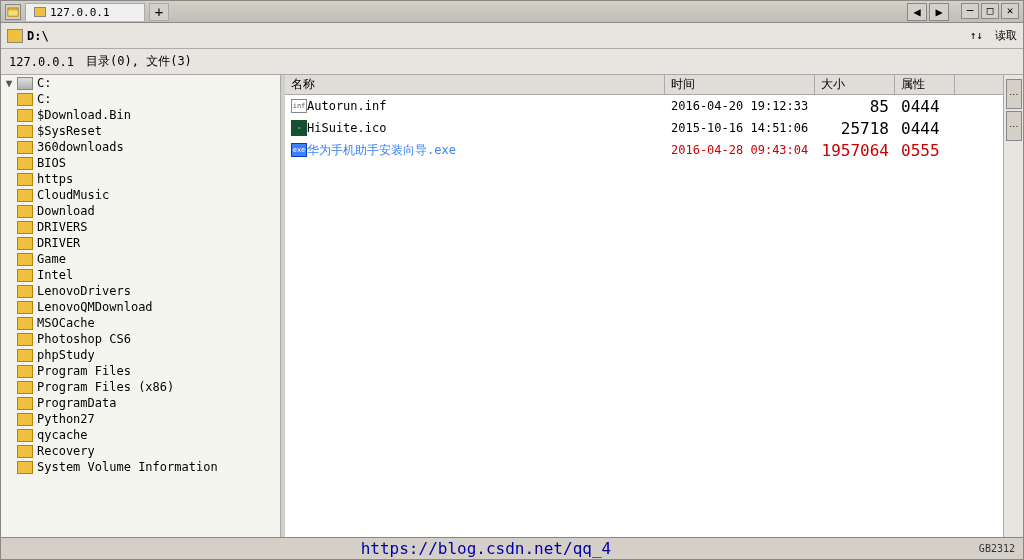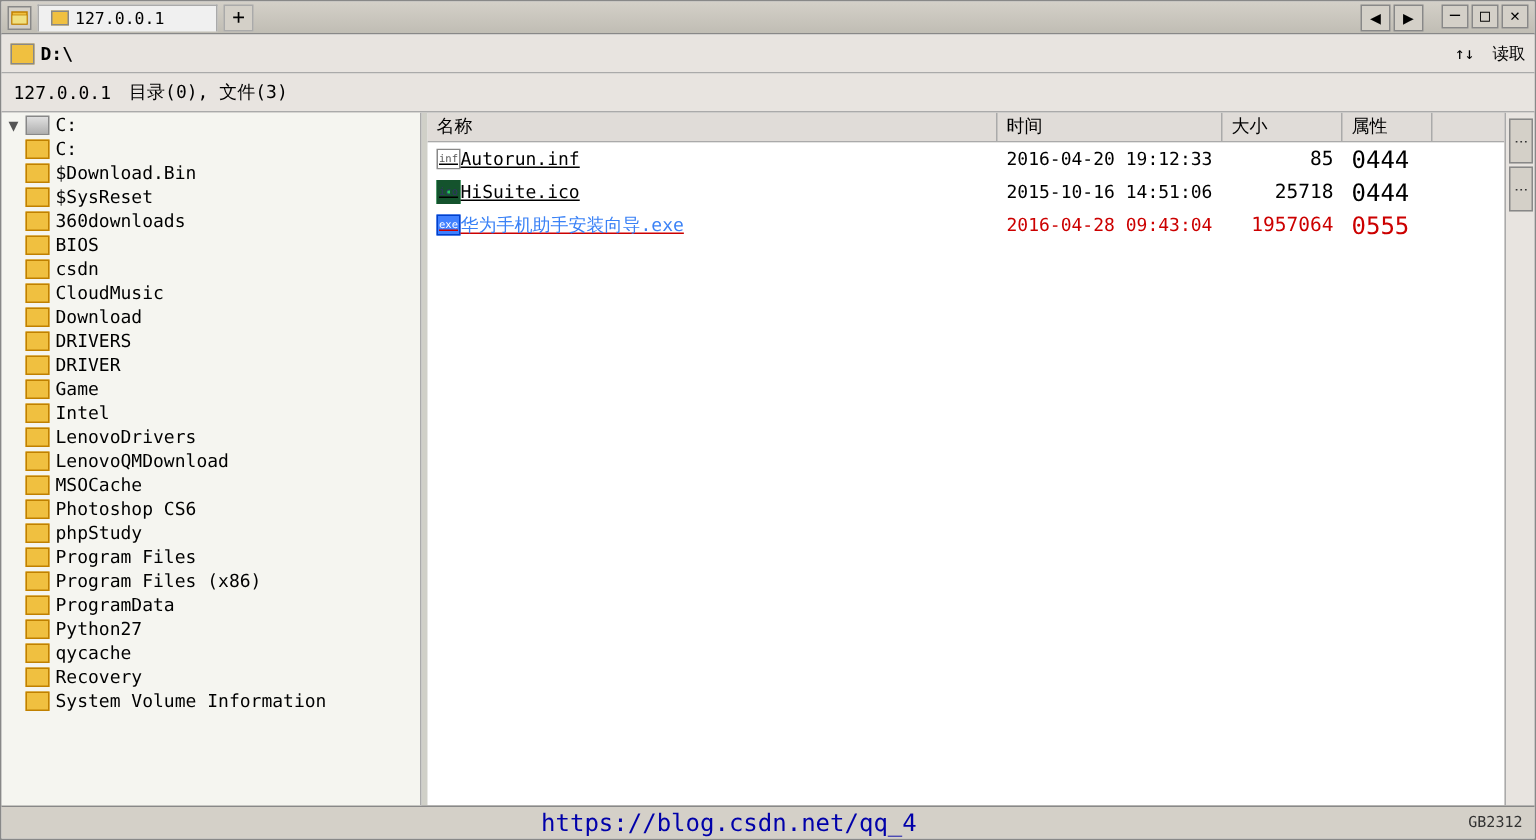--- a/index.html
+++ b/index.html
@@ -295,34 +295,33 @@
       color: #cc0000;
     }
 
     .file-cell-name {
       width: 380px;
       padding: 0 6px;
       display: flex;
       align-items: center;
       overflow: hidden;
       font-size: 12px;
-      text-decoration: underline;
     }
 
     .file-cell-time {
       width: 150px;
       padding: 0 6px;
       font-size: 12px;
       color: inherit;
     }
 
     .file-cell-size {
       width: 80px;
       padding: 0 6px;
-      font-size: 13px;
+      font-size: 16px;
       text-align: right;
       color: inherit;
     }
 
     .file-cell-attr {
       width: 60px;
       padding: 0 6px;
       font-size: 16px;
       color: inherit;
     }
@@ -502,21 +501,21 @@
             <span class="tree-label">360downloads</span>
           </div>
           <div class="tree-item">
             <span class="tree-indent"></span>
             <span class="tree-folder"></span>
             <span class="tree-label">BIOS</span>
           </div>
           <div class="tree-item">
             <span class="tree-indent"></span>
             <span class="tree-folder"></span>
-            <span class="tree-label">csdn</span>
+            <span class="tree-label">https</span>
           </div>
           <div class="tree-item">
             <span class="tree-indent"></span>
             <span class="tree-folder"></span>
             <span class="tree-label">CloudMusic</span>
           </div>
           <div class="tree-item">
             <span class="tree-indent"></span>
             <span class="tree-folder"></span>
             <span class="tree-label">Download</span>

